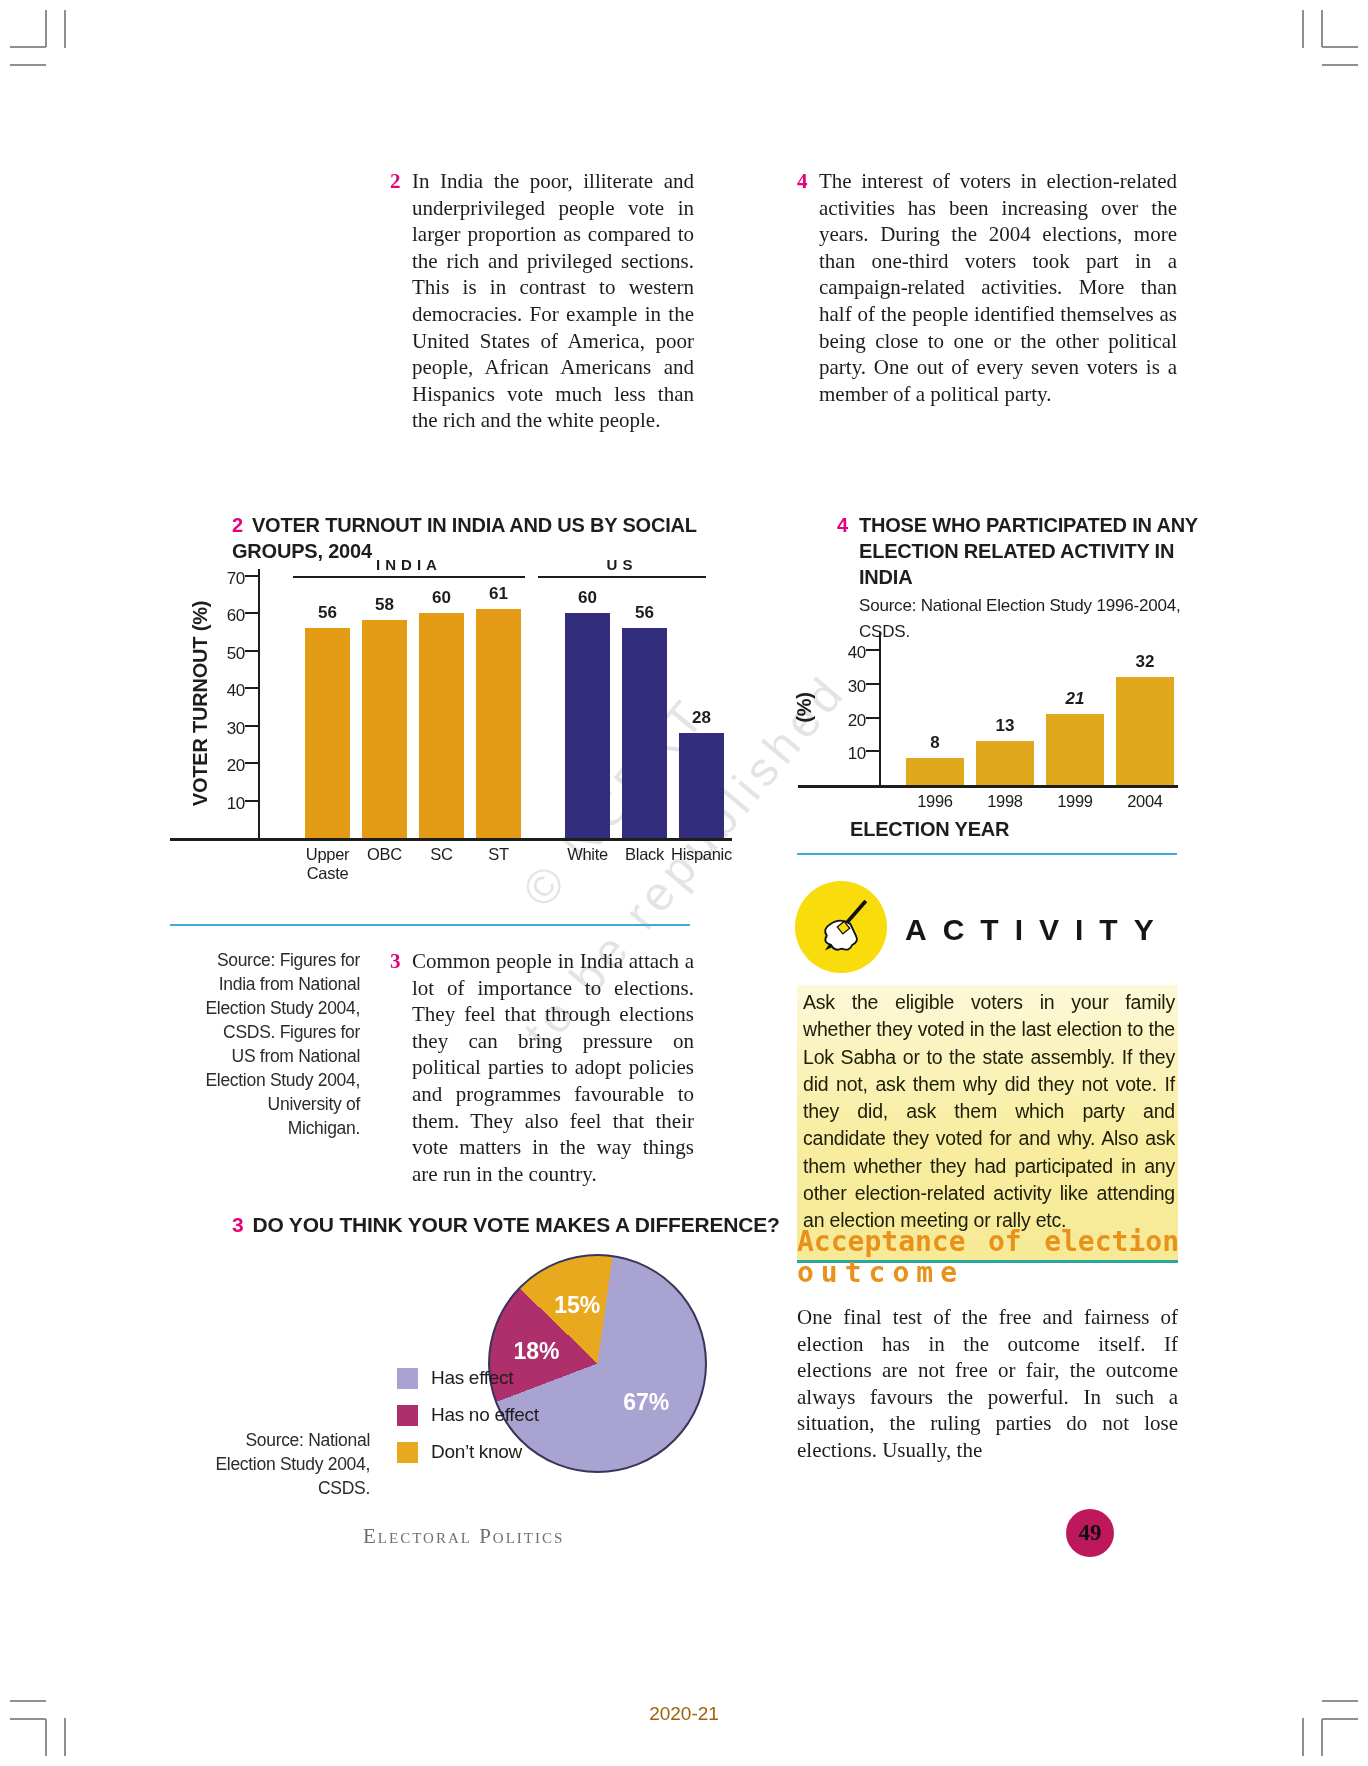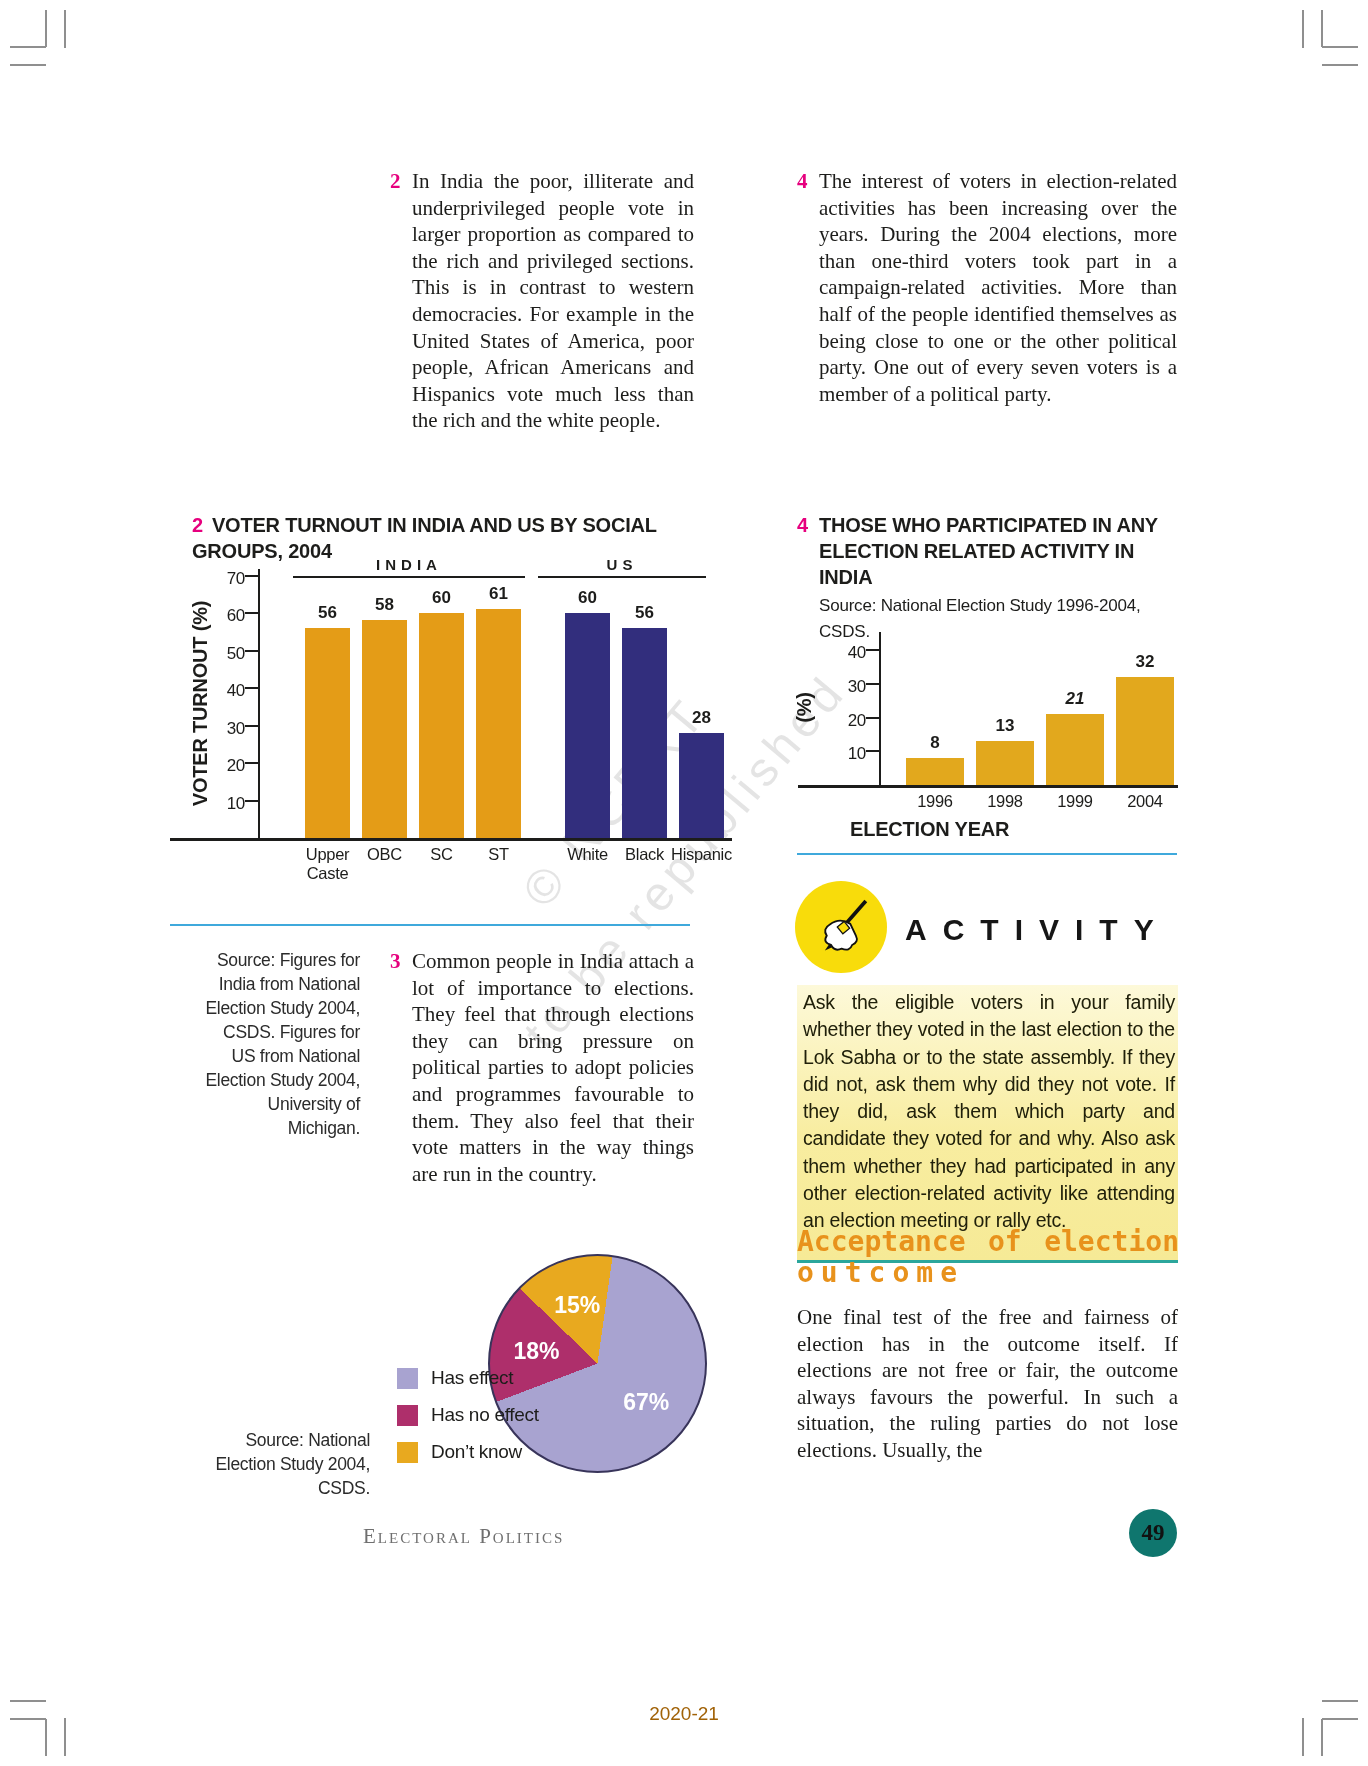--- a/index.html
+++ b/index.html
@@ -4,21 +4,21 @@
 <style>
   html,body{margin:0;padding:0;background:#e9e9e9;}
   .page{position:relative;width:1368px;height:1766px;background:#ffffff;overflow:hidden;
         font-family:"Liberation Sans",sans-serif;color:#1d1d1b;}
   .abs{position:absolute;}
   
   .para{position:absolute;font:21px/26.6px "Liberation Serif",serif;color:#1d1d1b;text-align:justify;}
   .pnum{position:absolute;left:-22px;top:0;font-weight:700;font-family:"Liberation Serif",serif;}
   
   .chead{position:absolute;font-family:"Liberation Sans",sans-serif;font-weight:700;font-size:20px;
-         letter-spacing:-0.2px;color:#1d1d1b;line-height:26px;}
+         letter-spacing:-0.2px;color:#1d1d1b;line-height:26px;margin-left:40px;}
   .cnum{margin-right:9px;font-weight:700;}
   .csub{font-weight:400;font-size:17px;letter-spacing:-0.2px;margin-top:3px;}
   
   .plot{position:absolute;}
   .bar{position:absolute;}
   .val{position:absolute;text-align:center;font:700 17px "Liberation Sans",sans-serif;}
   .cat{position:absolute;text-align:center;font:16.5px/19px "Liberation Sans",sans-serif;letter-spacing:-0.3px;}
   .ytick{position:absolute;text-align:right;font:17px "Liberation Sans",sans-serif;letter-spacing:-0.3px;}
   .ydash{position:absolute;background:#1d1d1b;}
   .axis{position:absolute;background:#1d1d1b;}
@@ -198,20 +198,23 @@
   </div>
   <div class="atitle" style="left:905px;top:913px;">ACTIVITY</div>
   <div class="abox" style="left: 797px; top: 985px; width: 381px; min-height: 213px; border-bottom-color: rgb(43, 166, 156);">Ask the eligible voters in your family whether they voted in the last election to the Lok Sabha or to the state assembly. If they did not, ask them why did they not vote. If they did, ask them which party and candidate they voted for and why. Also ask them whether they had participated in any other election-related activity like attending an election meeting or rally etc.</div>
 
   <div class="acc-h" style="left: 797px; top: 1226px; width: 382px; color: rgb(232, 146, 28);">
     <div class="acc-l1">Acceptance of election</div>
     <div class="acc-l2">outcome</div>
   </div>
   <div class="para" style="left:797px;top:1304px;width:381px;">One final test of the free and fairness of election has in the outcome itself. If elections are not free or fair, the outcome always favours the powerful. In such a situation, the ruling parties do not lose elections. Usually, the</div>
 
+  <div class="chead" style="left:192px;top:1212px;width:560px;font-size:21px;">
+    <span class="cnum" style="color: rgb(230, 0, 126);">3</span><span>DO YOU THINK YOUR VOTE MAKES A DIFFERENCE?</span>
+  </div>
   <div class="pie" style="left: 488px; top: 1254px; width: 219px; height: 219px; background: conic-gradient(from 8deg, rgb(168, 163, 208) 0%, rgb(168, 163, 208) 67%, rgb(174, 47, 107) 67%, rgb(174, 47, 107) 85%, rgb(232, 169, 31) 85%, rgb(232, 169, 31) 100%);" id="pie-vote">
       <div class="plabel" style="left: 156.228px; top: 146.399px;">67%</div>
       <div class="plabel" style="left: 46.4235px; top: 94.9628px;">18%</div>
       <div class="plabel" style="left: 87.2008px; top: 48.5469px;">15%</div>
     </div>
   <div class="abs" style="left:397px;top:1367px;" id="pie-legend">
       <div class="lrow">
         <span class="lsw" style="background: rgb(168, 163, 208);"></span>
         <span class="llab">Has effect</span>
       </div>
@@ -220,16 +223,16 @@
         <span class="llab">Has no effect</span>
       </div>
       <div class="lrow">
         <span class="lsw" style="background: rgb(232, 169, 31);"></span>
         <span class="llab">Don’t know</span>
       </div>
     </div>
   <div class="srcblock" style="left:205px;top:1428px;width:165px;">Source: National Election Study 2004, CSDS.</div>
 
   <div class="footer-left" style="left:363px;top:1524px;">Electoral Politics</div>
-  <div class="badge" style="left: 1129px; top: 1509px; background: #0f766e;">49</div>
+  <div class="badge" style="left: 1066px; top: 1509px; background: #be185d;">49</div>
   <div class="yearfoot" style="left:594px;top:1703px;width:180px;">2020-21</div>
 
 </div>
 
 </body></html>

